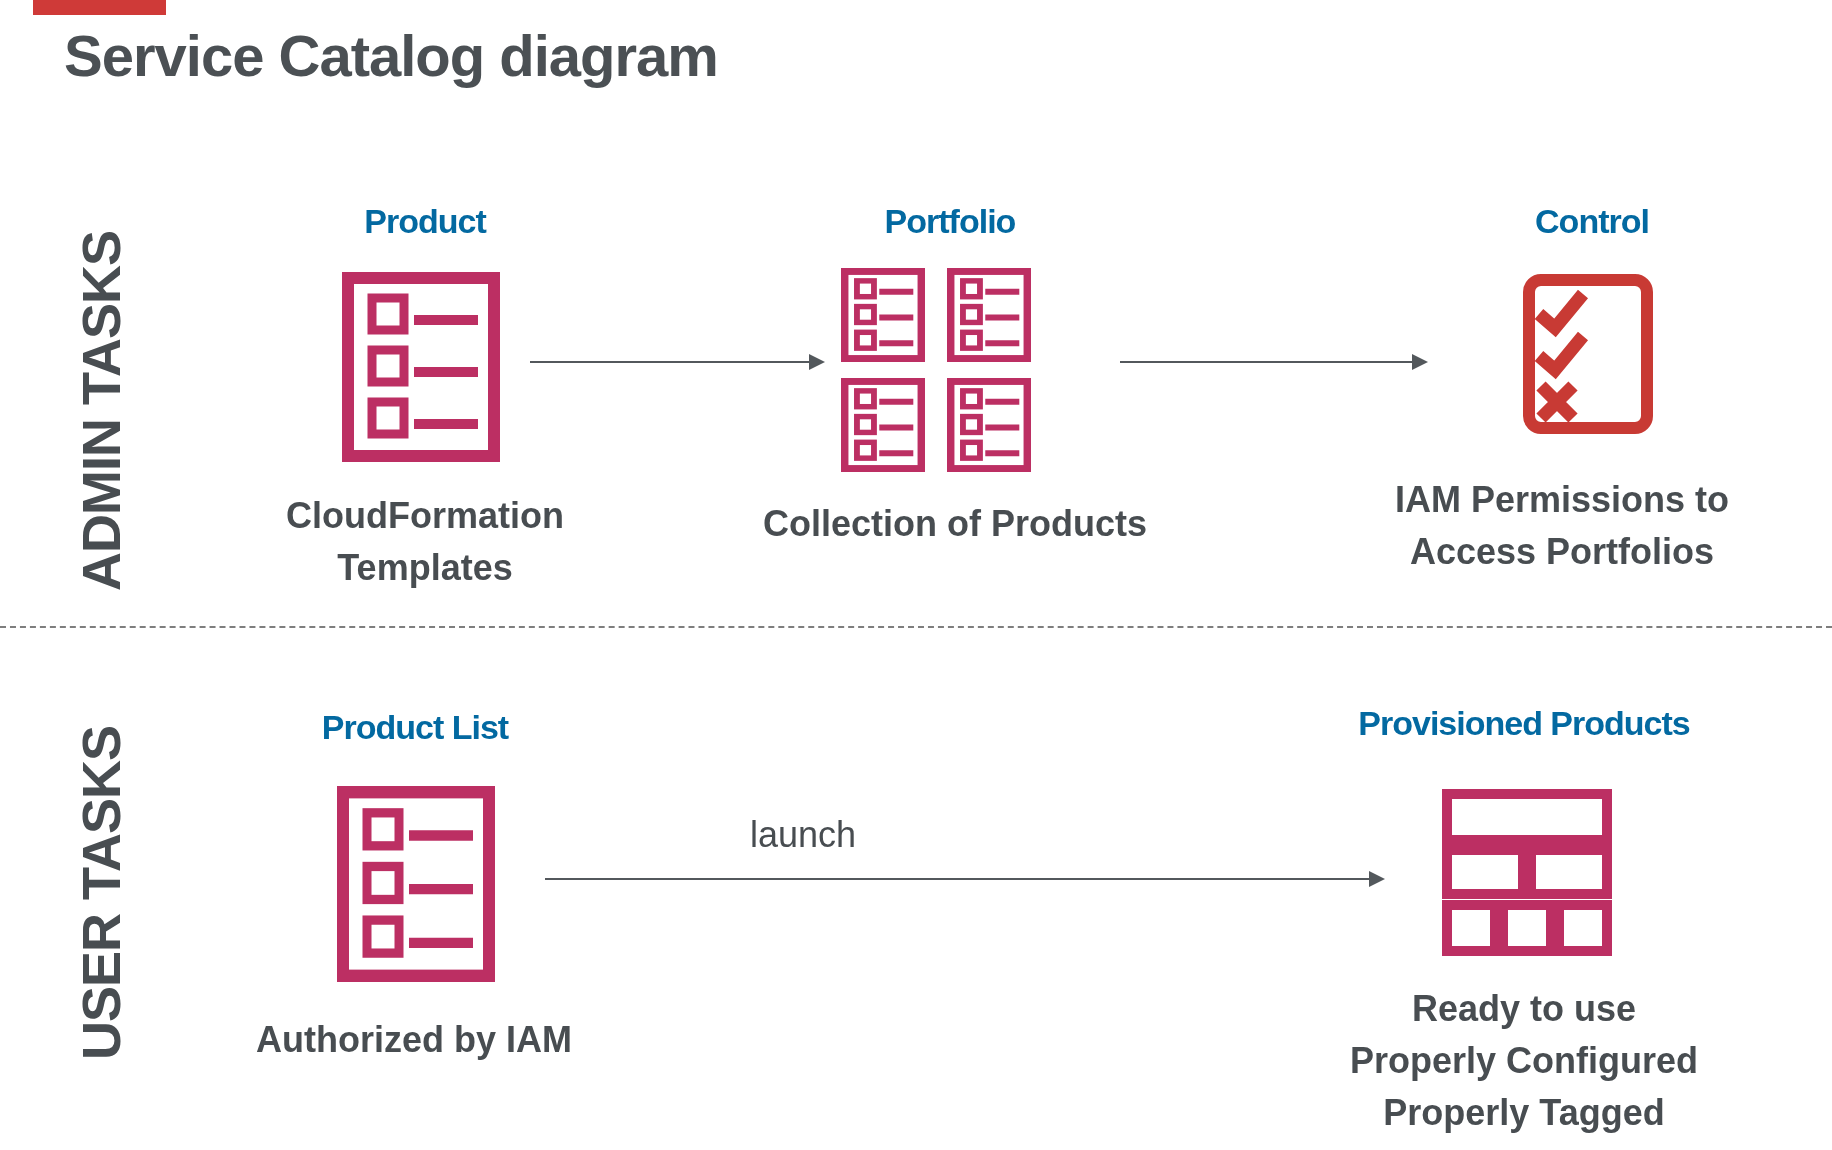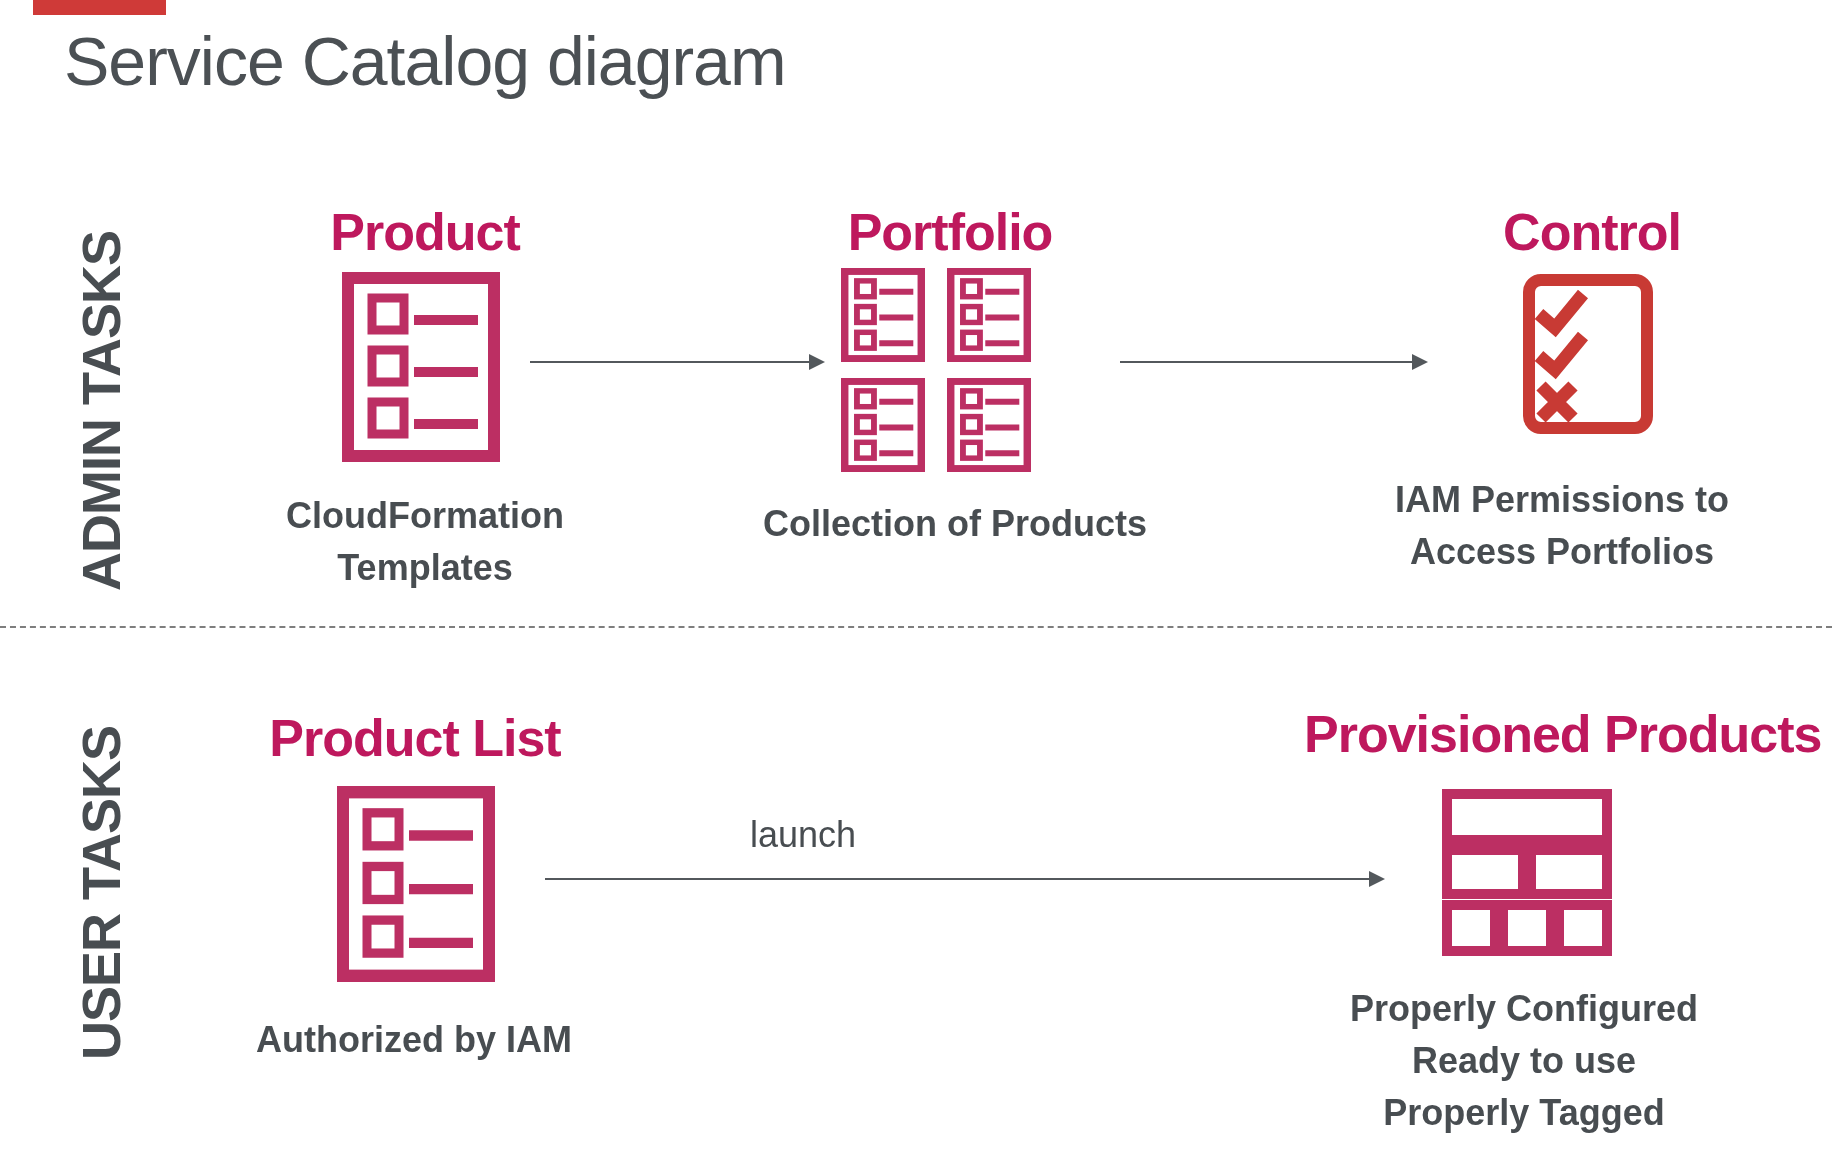--- a/index.html
+++ b/index.html
@@ -13,29 +13,29 @@
   }
   *{margin:0;padding:0;box-sizing:border-box;}
   html,body{background:#ffffff;}
   body{
     width:1832px;height:1150px;position:relative;overflow:hidden;
     font-family:"Liberation Sans",sans-serif;color:var(--text-dark);
   }
   .abs{position:absolute;}
   .accent-bar{left:33px;top:0;width:133px;height:15px;background:var(--bar-red);}
   .page-title{
-    left:64px;top:22px;font-size:68px;font-weight:400;letter-spacing:-1px;
+    left:64px;top:22px;font-size:58px;font-weight:700;letter-spacing:-1px;
     color:var(--text-title);white-space:nowrap;
   }
   .row-label{
     font-size:54px;font-weight:700;letter-spacing:-1px;color:var(--text-dark);
     white-space:nowrap;transform:translate(-50%,-50%) rotate(-90deg);
   }
   .col-title{
-    font-size:52px;font-weight:700;letter-spacing:-1px;color:#be185d;
+    font-size:34px;font-weight:700;letter-spacing:-1px;color:#0369a1;
     text-align:center;white-space:nowrap;
   }
   .caption{
     font-size:36px;font-weight:700;color:var(--text-dark);
     text-align:center;line-height:52px;white-space:nowrap;
   }
   .launch-label{font-size:36px;color:var(--text-dark);text-align:left;white-space:nowrap;}
   svg{display:block;}
   .stroke-pink{stroke:var(--accent-pink);fill:none;}
   .stroke-red{stroke:var(--accent-red);fill:none;}
@@ -166,16 +166,16 @@
 <div class="abs col-title" style="left:1304px;top:704px;width:440px;">Provisioned Products</div>
 <svg class="abs" style="left:1442px;top:789px;" width="170" height="172" viewBox="0 0 170 172">
   <rect class="stroke-pink" x="5" y="5" width="160" height="46" stroke-width="10"></rect>
   <rect class="stroke-pink" x="5" y="61" width="76" height="44" stroke-width="10"></rect>
   <rect class="stroke-pink" x="89" y="61" width="76" height="44" stroke-width="10"></rect>
   <rect class="stroke-pink" x="5" y="116" width="48" height="46" stroke-width="10"></rect>
   <rect class="stroke-pink" x="61" y="116" width="48" height="46" stroke-width="10"></rect>
   <rect class="stroke-pink" x="117" y="116" width="48" height="46" stroke-width="10"></rect>
 </svg>
 <div class="abs caption" style="left:1324px;top:983px;width:400px;">
+  <div>Ready to use</div>
   <div>Properly Configured</div>
-  <div>Ready to use</div>
   <div>Properly Tagged</div>
 </div>
 
 </body></html>

